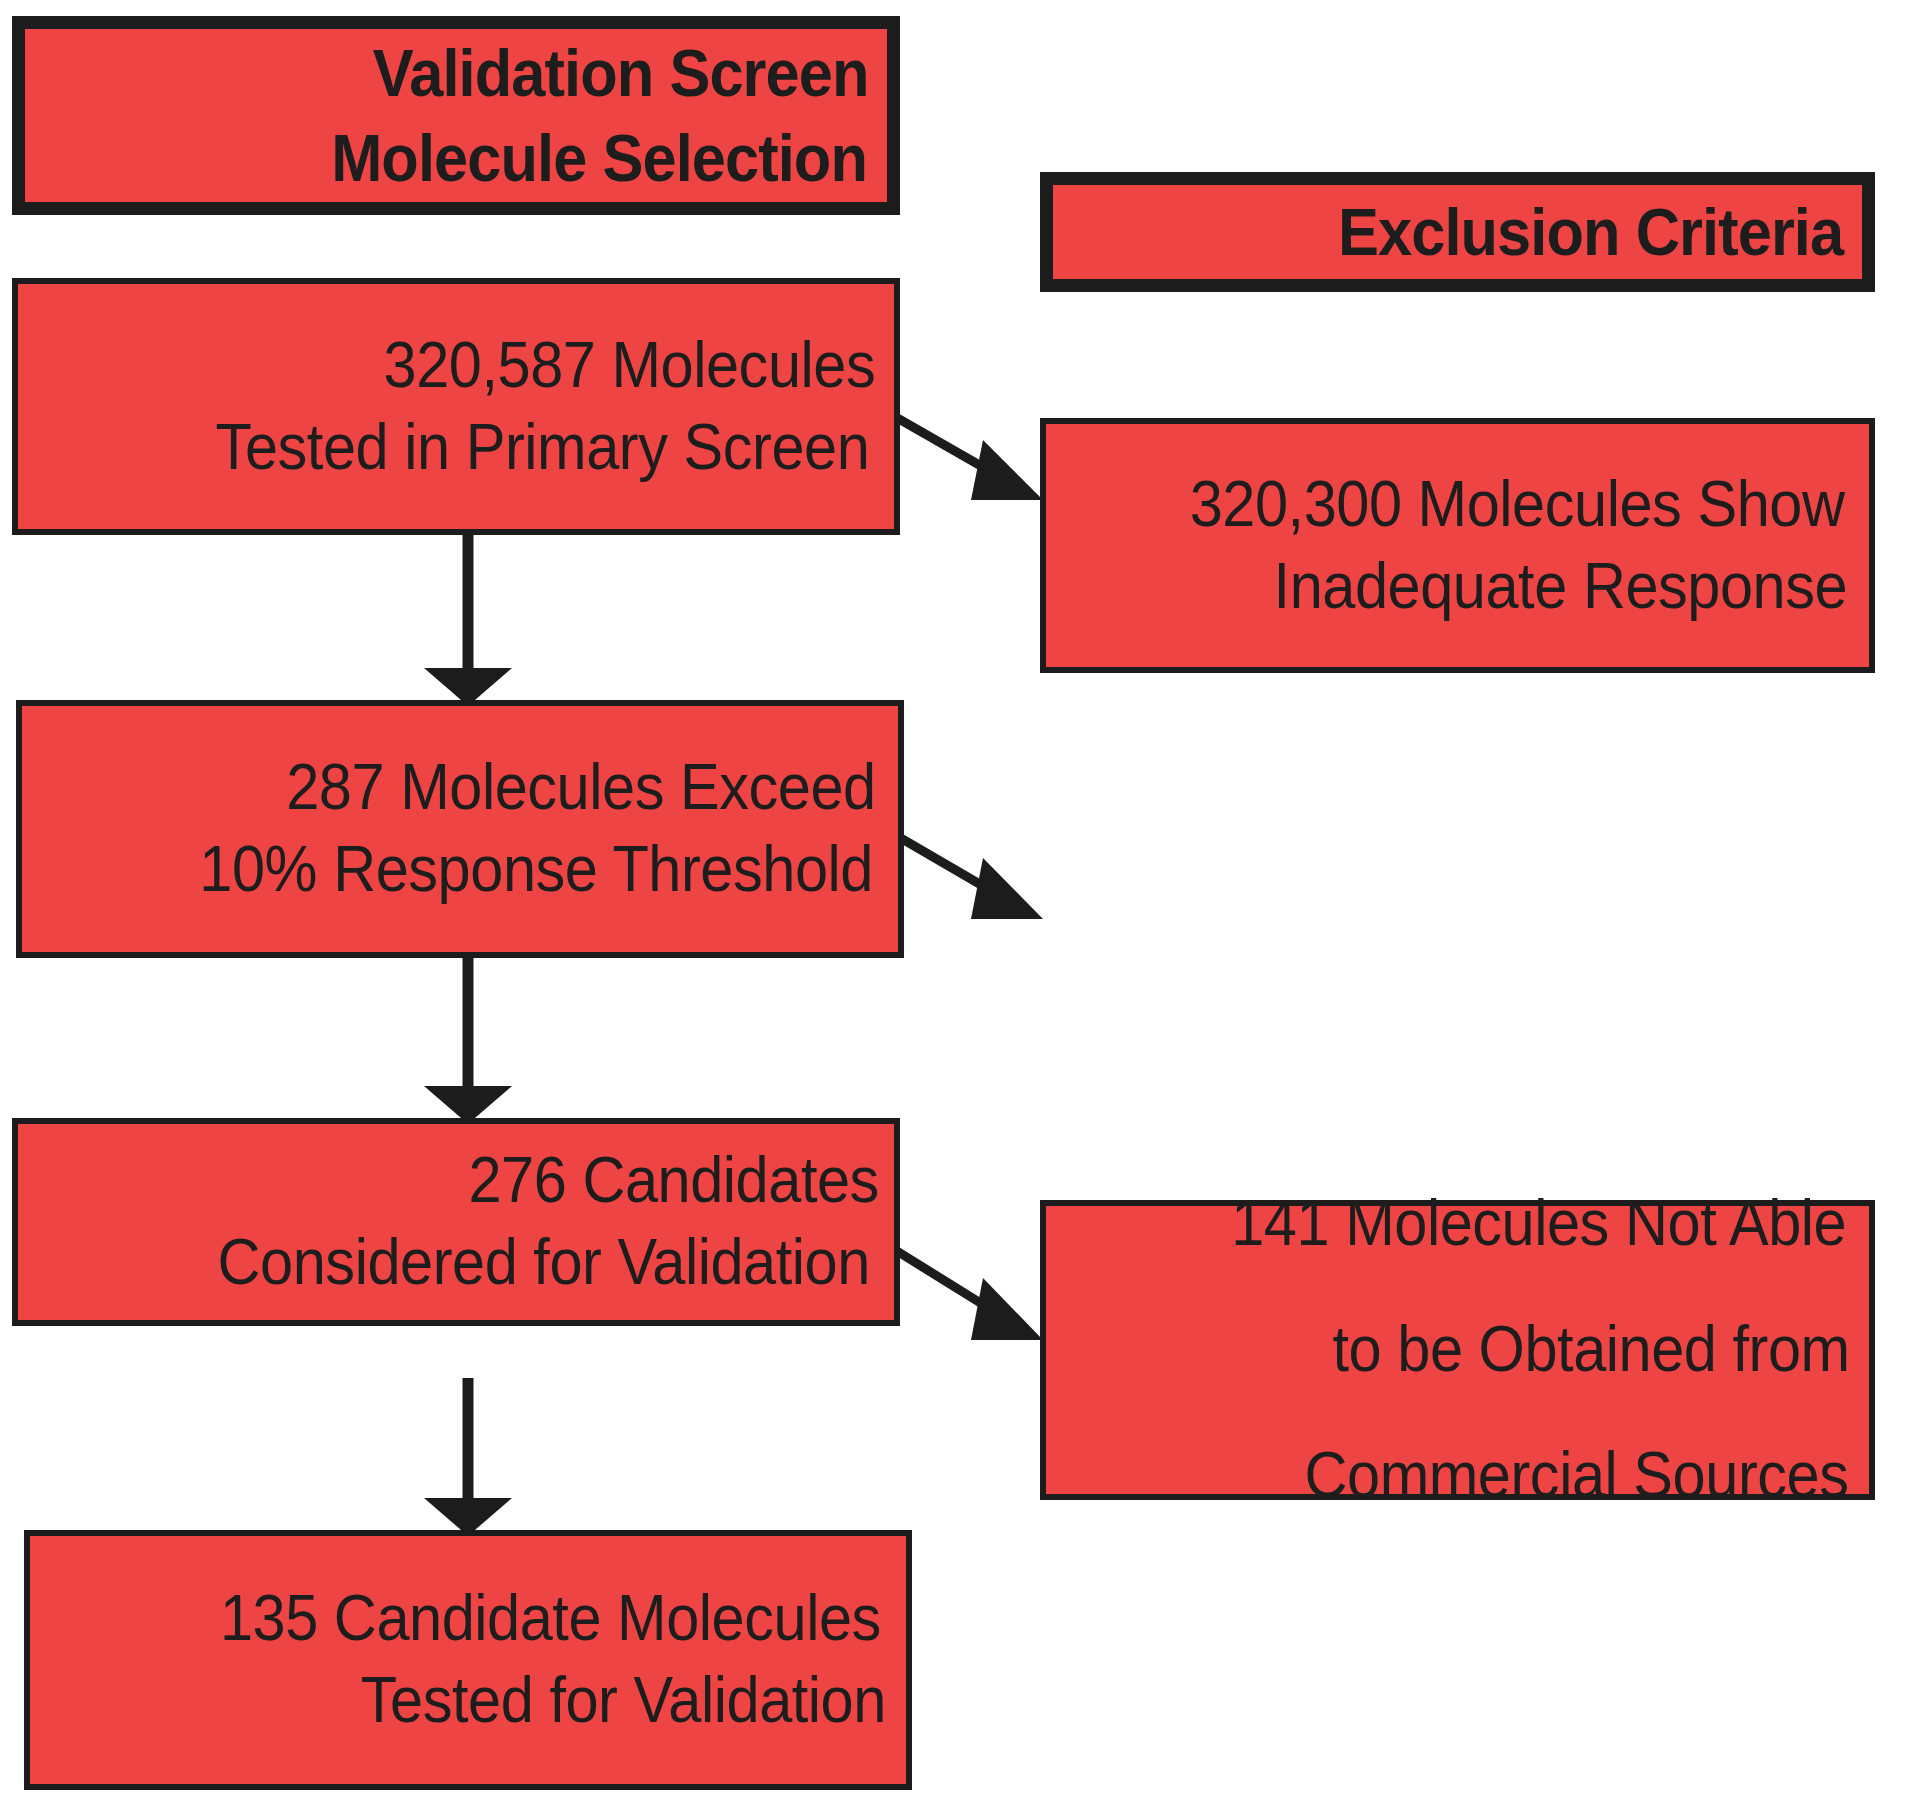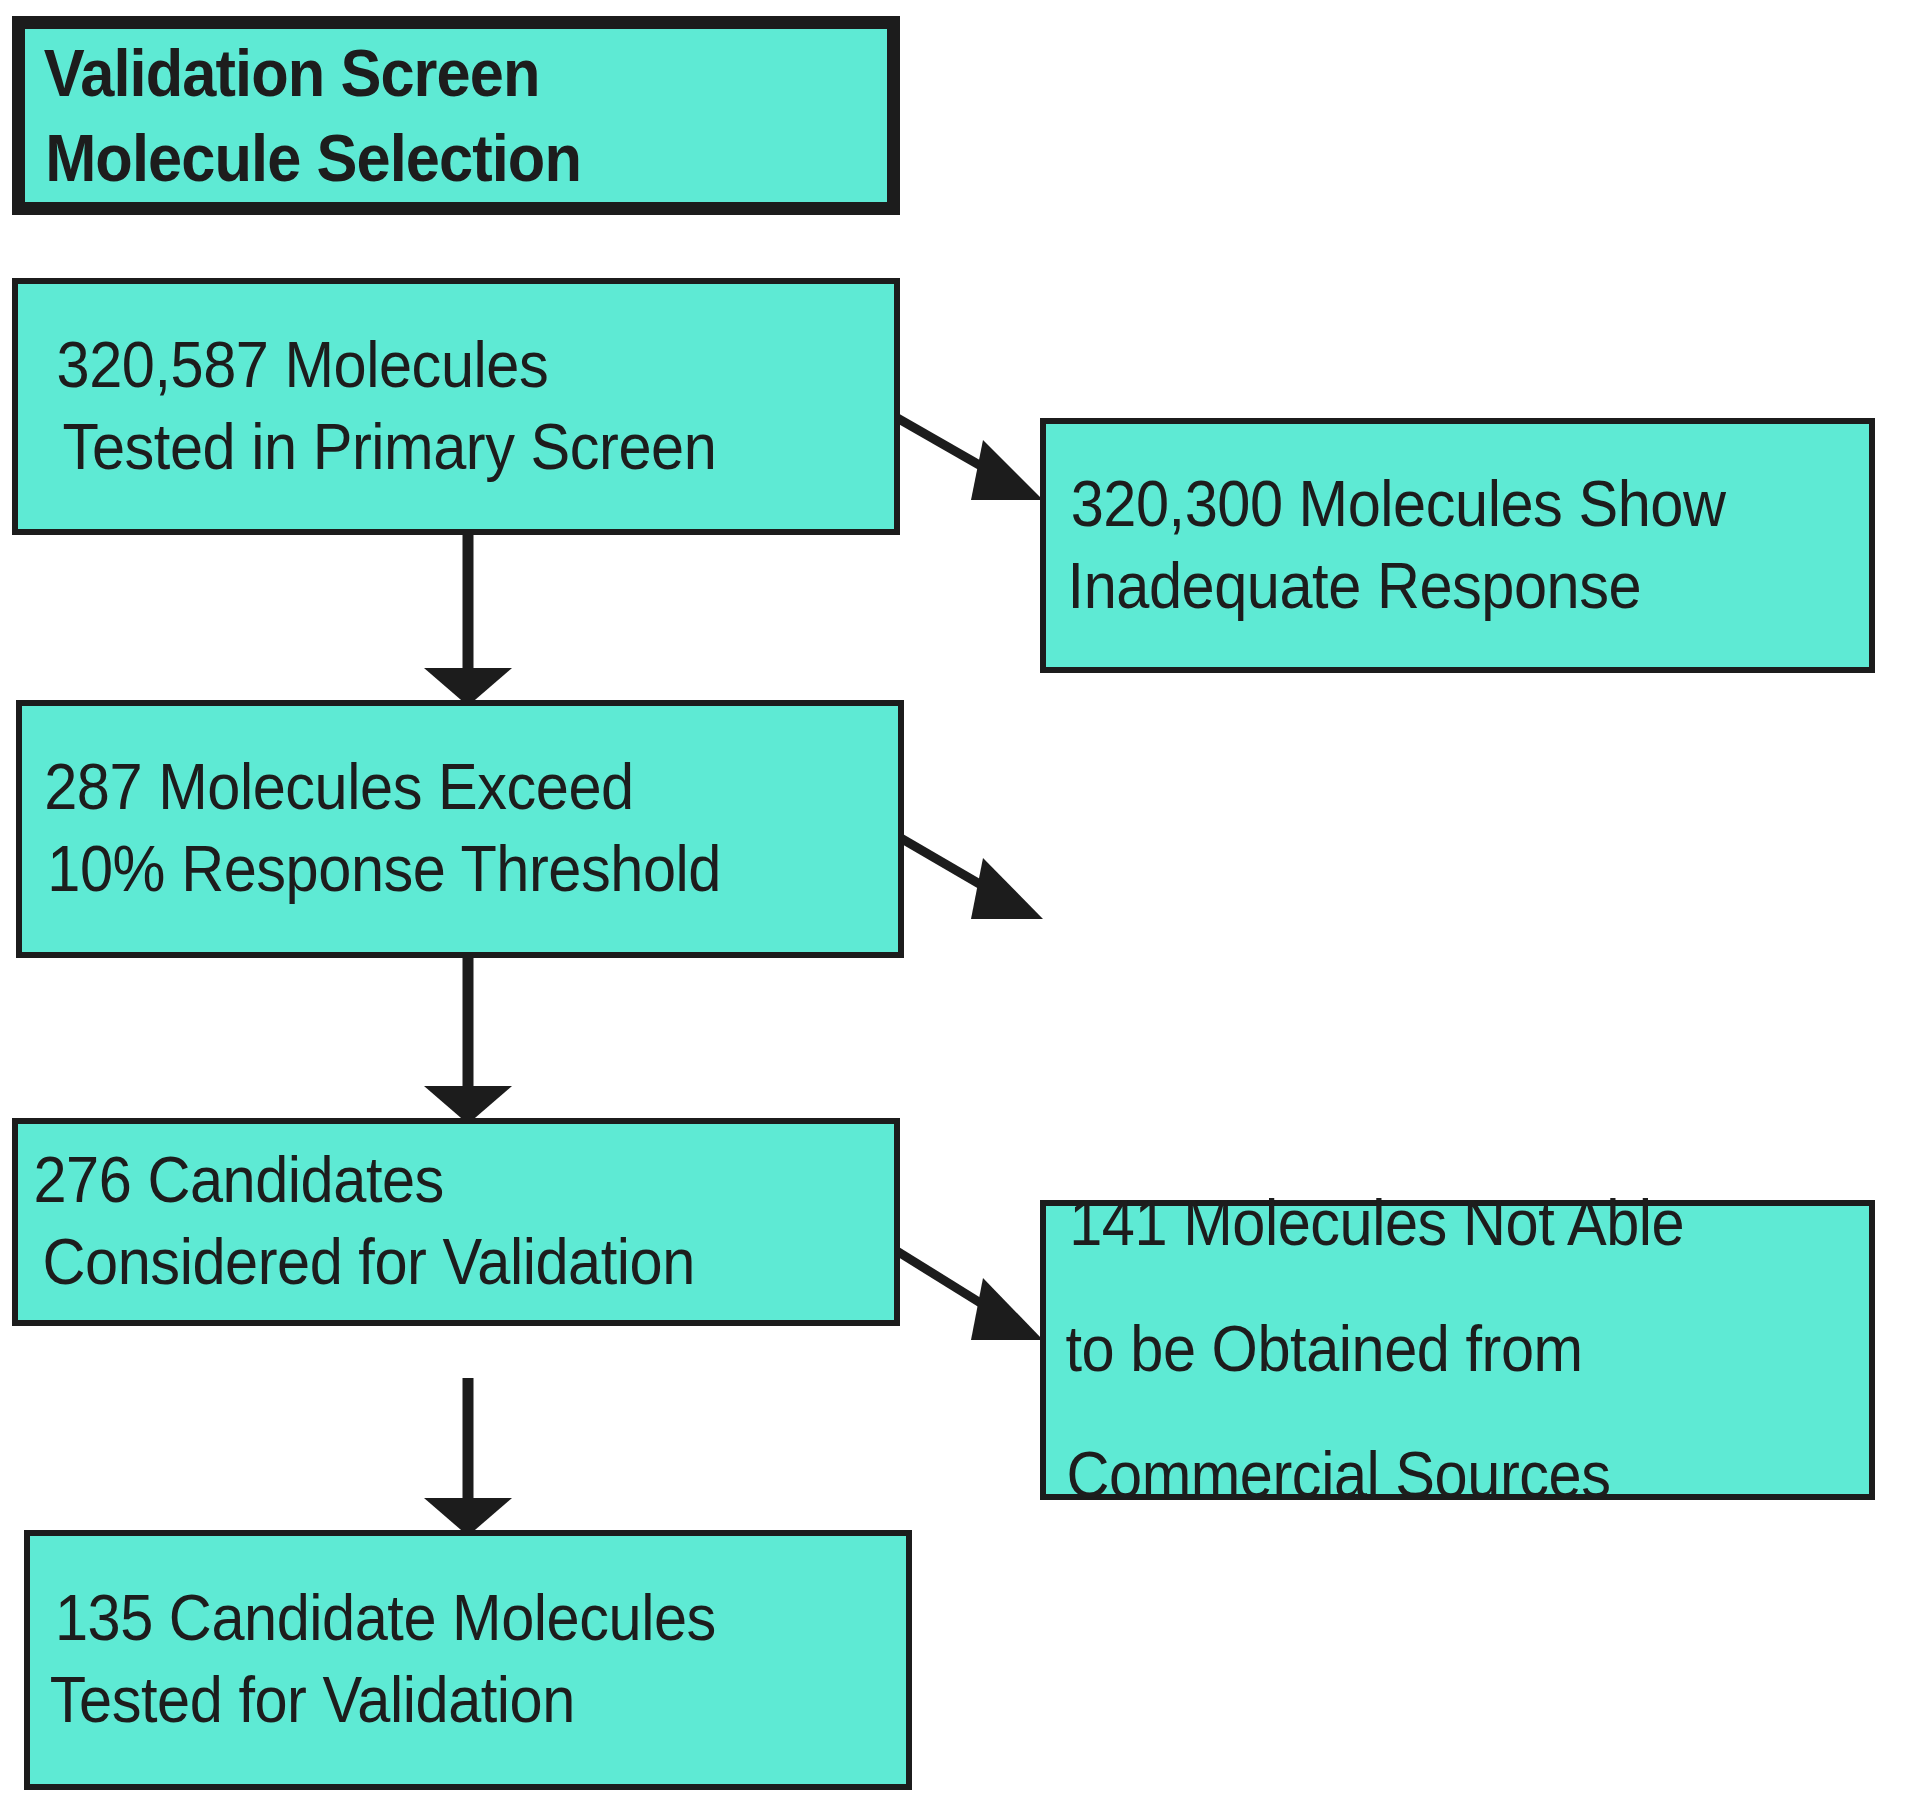--- a/index.html
+++ b/index.html
@@ -11,25 +11,25 @@
     position: relative;
     width: 1910px;
     height: 1811px;
     background: #ffffff;
     font-family: "Liberation Sans", "DejaVu Sans", sans-serif;
     overflow: hidden;
   }
   .node {
     position: absolute;
     box-sizing: border-box;
-    background: #5eead4;
+    background: #ef4444;
     border: 6px solid #1c1c1c;
     display: flex;
     flex-direction: column;
-    align-items: flex-start;
+    align-items: flex-end;
     justify-content: center;
     text-align: center;
   }
   .node.header {
     border-width: 13px;
   }
   .line {
     display: block;
     color: #1d1d1d;
     font-size: 64px;
@@ -112,20 +112,23 @@
   <div class="node" style="left:12px; top:1118px; width:888px; height:208px;">
     <span class="line">276 Candidates</span>
     <span class="line">Considered for Validation</span>
   </div>
 
   <div class="node" style="left:24px; top:1530px; width:888px; height:260px;">
     <span class="line">135 Candidate Molecules</span>
     <span class="line">Tested for Validation</span>
   </div>
 
+  <div class="node header" style="left:1040px; top:172px; width:835px; height:120px;">
+    <span class="line">Exclusion Criteria</span>
+  </div>
 
   <div class="node" style="left:1040px; top:370px; width:835px; height:255px;margin-top:48px;">
     <span class="line">320,300 Molecules Show</span>
     <span class="line">Inadequate Response</span>
   </div>
 
 
   <div class="node" style="left:1040px; top:1200px; width:835px; height:300px;gap:44px;">
     <span class="line">141 Molecules Not Able</span>
     <span class="line">to be Obtained from</span>

